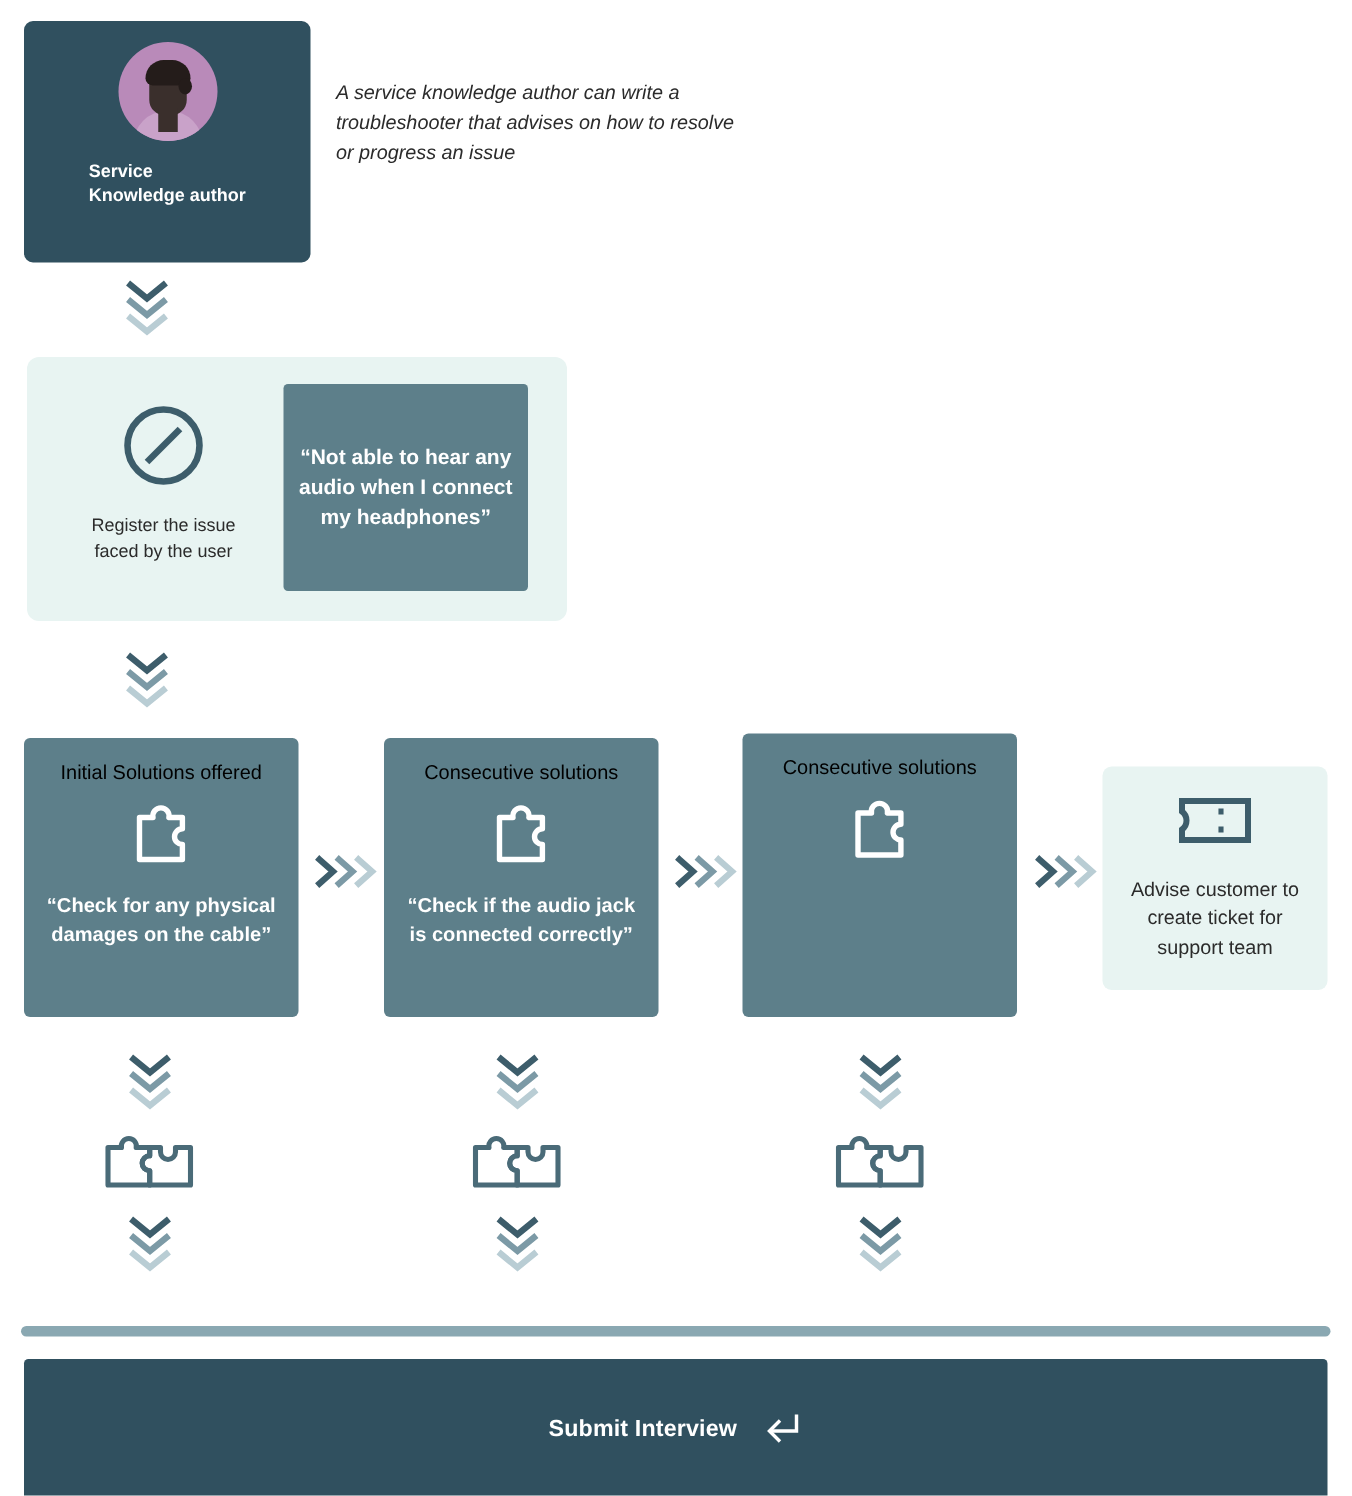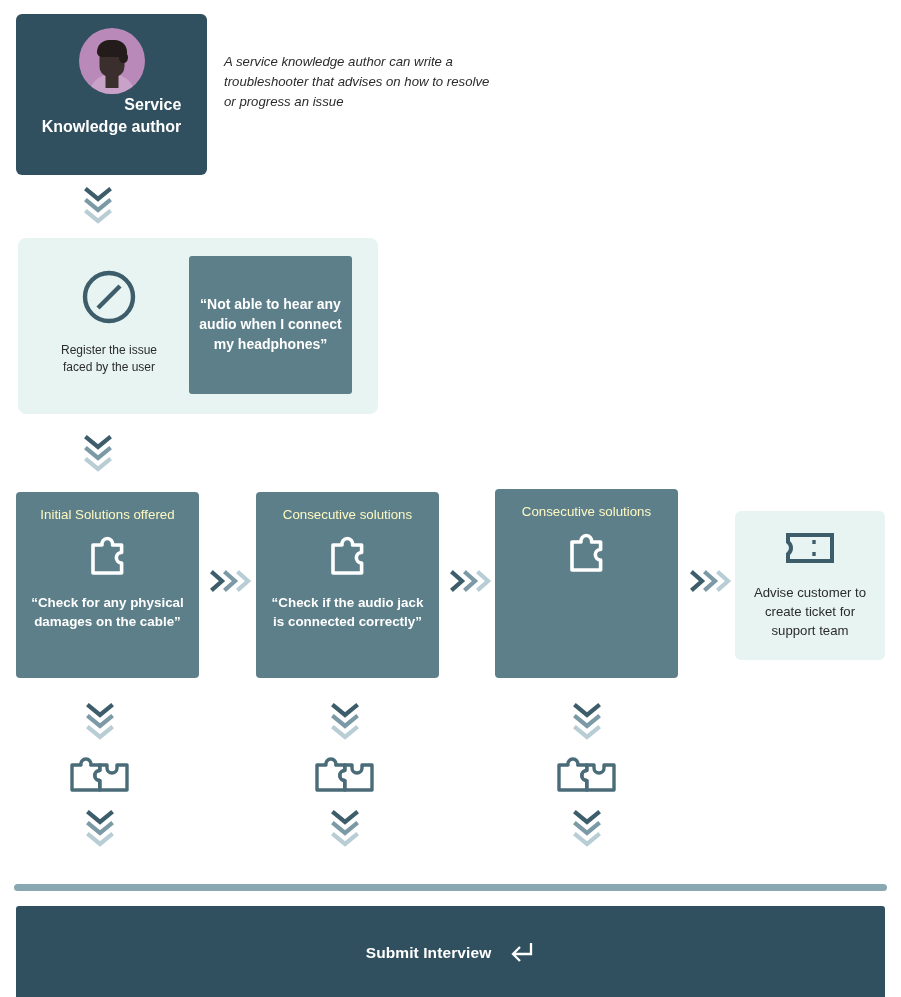--- a/index.html
+++ b/index.html
@@ -72,25 +72,26 @@
     border-radius: 50%;
   }
   #persona-avatar .neck {
     position: absolute;
     left: 50%; top: 44px;
     transform: translateX(-50%);
     width: 13px; height: 16px;
     background: #3a2f2c;
   }
   #persona-title {
+    margin-top: 12px;
     color: #ffffff;
-    font-size: 16px;
+    font-size: 12px;
     font-weight: bold;
     line-height: 1.35;
-    text-align: right;
+    text-align: left;
     white-space: pre-line;
   }
 
   
   #persona-description {
     left: 224px; top: 52px;
     width: 270px;
     font-size: 13.2px;
     line-height: 1.5;
     color: #2b2b2b;
@@ -159,21 +160,21 @@
   .sol-card {
     background: #5d7f8a;
     border-radius: 4px;
     box-sizing: border-box;
     display: flex;
     flex-direction: column;
     align-items: center;
     padding: 14px 10px 12px;
   }
   .sol-card .sol-heading {
-    color: #fef9c3;
+    color: #000000;
     font-size: 13.3px;
     line-height: 1.3;
     text-align: left;
     font-weight: normal;
   }
   .sol-card .sol-icon { margin-top: 10px; }
   .sol-card .sol-quote {
     margin-top: 12px;
     color: #ffffff;
     font-size: 13.4px;

